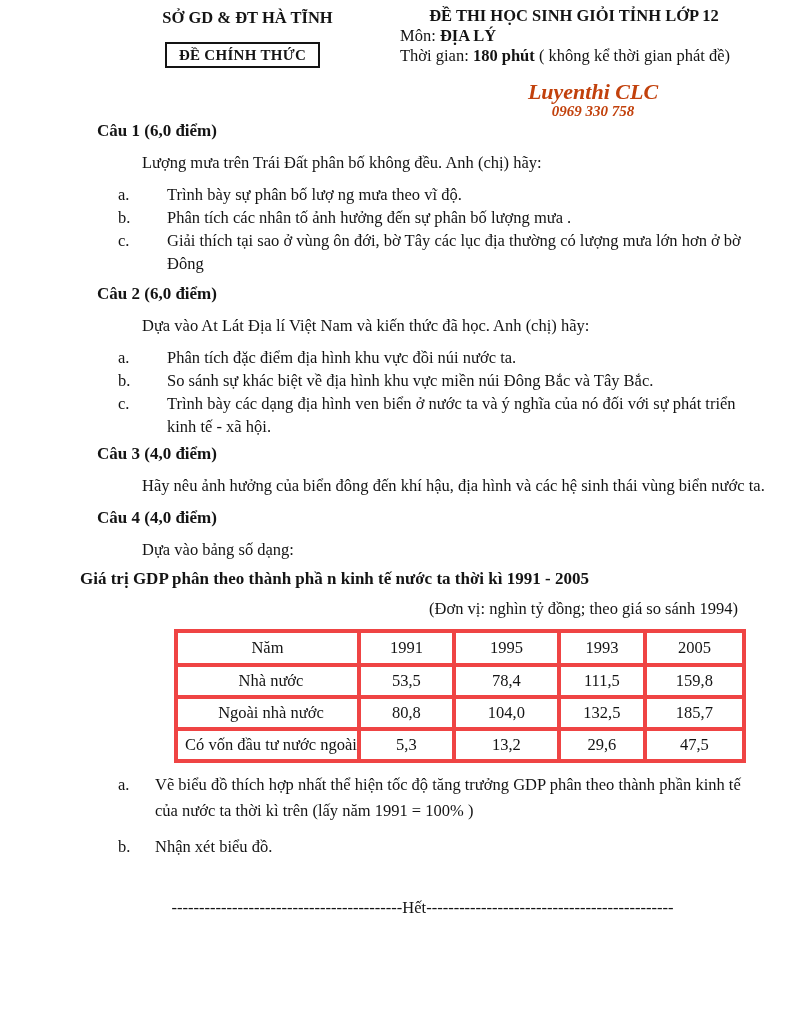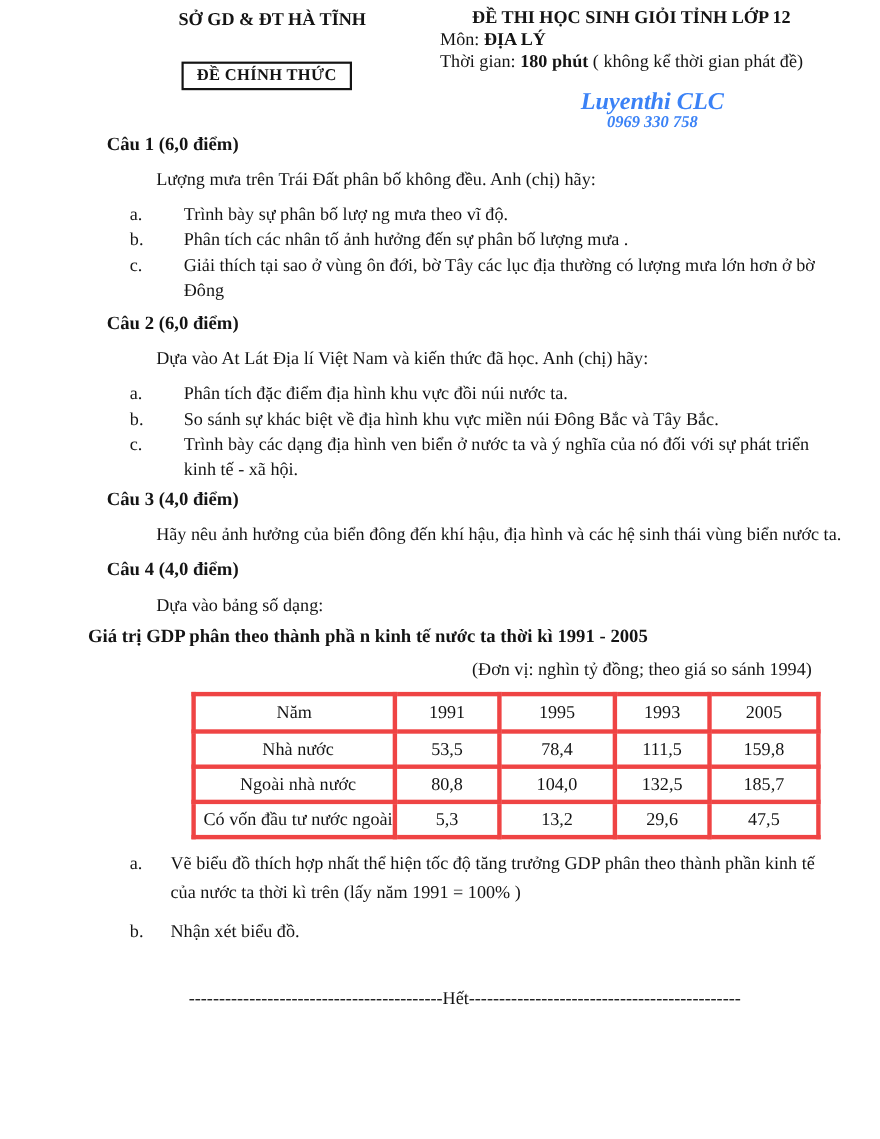--- a/index.html
+++ b/index.html
@@ -12,21 +12,21 @@
     color:#141414;
     overflow:hidden;
     border-radius:15px;
   }
   
   .org-name {
     position:absolute; left:150px; top:8px; width:195px;
     text-align:center; font-weight:bold; font-size:16.5px;
   }
   .stamp-box {
-    position:absolute; left:165px; top:56px; width:151px; height:22px;
+    position:absolute; left:165px; top:42px; width:151px; height:22px;
     border:2px solid #141414;
     display:flex; align-items:center; justify-content:center;
     font-weight:bold; font-size:15px; letter-spacing:0.3px;
   }
   .exam-right { position:absolute; left:400px; top:6px; width:348px; line-height:19px; }
   .exam-title { text-align:center; font-weight:bold; font-size:16.5px; }
   .subject-line, .time-line { margin-top:1px; font-size:16.5px; }
   .bold { font-weight:bold; }
   .logo { position:absolute; left:488px; top:80px; width:210px; text-align:center; font-style:italic; font-weight:bold; }
   .logo-name  { font-size:22px; line-height:24px; }
@@ -66,21 +66,21 @@
   <div class="stamp-box">
     <span>ĐỀ CHÍNH THỨC</span>
   </div>
 
   <div class="exam-right">
     <div class="exam-title">ĐỀ THI HỌC SINH GIỎI TỈNH LỚP 12</div>
     <div class="subject-line"><span>Môn: </span><span class="bold">ĐỊA LÝ</span></div>
     <div class="time-line"><span>Thời gian: </span><span class="bold">180 phút</span><span> ( không kể thời gian phát đề)</span></div>
   </div>
 
-  <div class="logo" style="color:#3b82f6;">
+  <div class="logo" style="color:#c2410c;">
     <div class="logo-name">Luyenthi CLC</div>
     <div class="logo-phone">0969 330 758</div>
   </div>
 
   <div class="content">
 
     <div class="q-heading">Câu 1 (6,0 điểm)</div>
     <div class="q-intro">Lượng mưa trên Trái Đất phân bố không đều. Anh (chị) hãy:</div>
     <div class="q-list">
       <div class="q-item">

